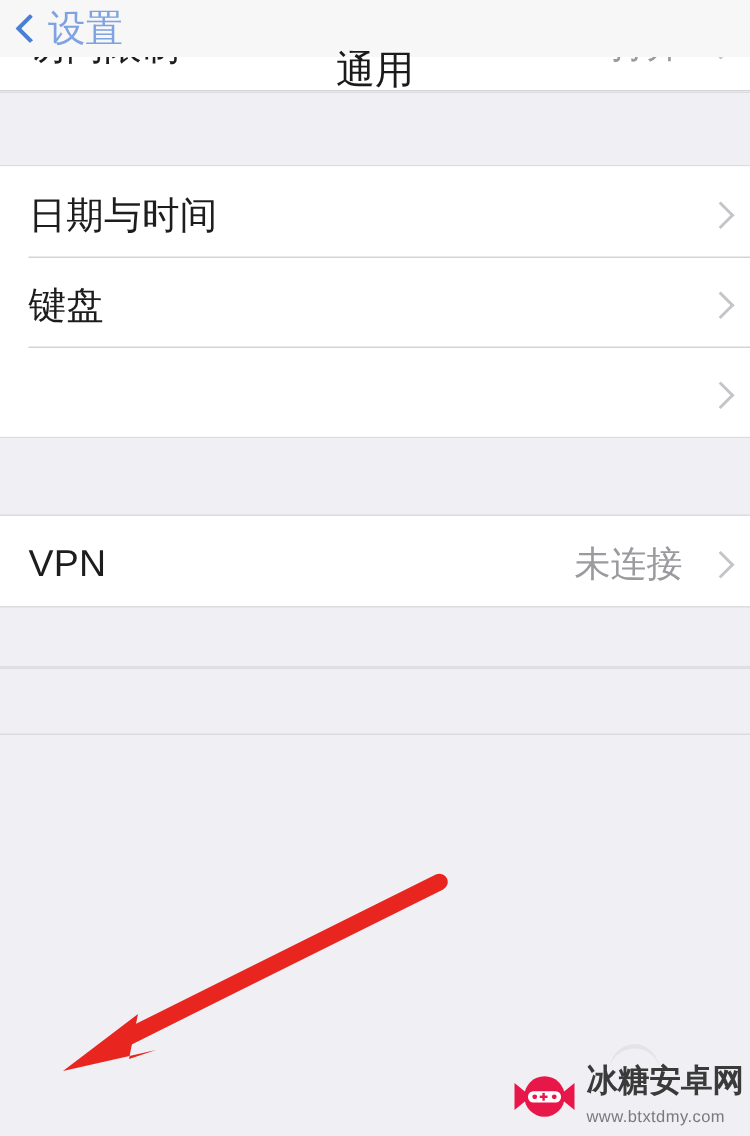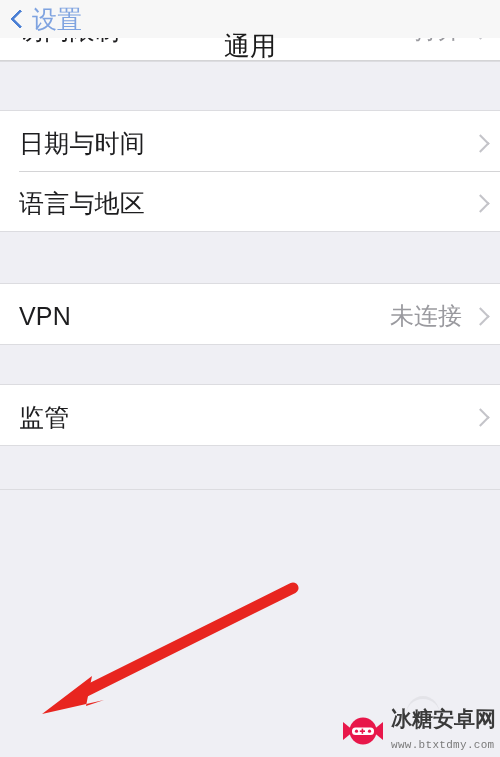--- a/index.html
+++ b/index.html
@@ -121,21 +121,21 @@
   .row-label {
     font-size: 25px;
     color: #1d1d1f;
     white-space: nowrap;
     letter-spacing: 0.2px;
   }
   .row-right {
     margin-left: auto;
     display: flex;
     align-items: center;
-    gap: 12px;
+    gap: 19px;
   }
   .row-value {
     font-size: 24px;
     color: #9a9a9f;
     white-space: nowrap;
   }
   .chev-right {
     width: 12px;
     height: 20px;
     position: relative;
@@ -194,21 +194,20 @@
   
   .watermark {
     position: absolute;
     right: 4px;
     bottom: 6px;
     display: flex;
     align-items: center;
     gap: 6px;
     z-index: 45;
     pointer-events: none;
-    font-family: Liberation Mono, monospace;
   }
   .wm-logo {
     width: 44px;
     height: 30px;
     position: relative;
     flex: none;
   }
   .wm-text {
     display: flex;
     flex-direction: column;
@@ -264,49 +263,46 @@
   <div class="gap" style="height:50px"></div>
 
   <div class="group">
     <div class="row">
       <span class="row-label">日期与时间</span>
       <span class="row-right">
         <span class="chev-right"></span>
       </span>
     </div>
     <div class="row">
-      <span class="row-label">语言与地区</span>
+      <span class="row-label">键盘</span>
+      <span class="row-right">
+        <span class="chev-right"></span>
+      </span>
+    </div>
+    <div class="row">
       <span class="row-right">
         <span class="chev-right"></span>
       </span>
     </div>
   </div>
 
   <div class="gap" style="height:53px"></div>
 
   <div class="group">
     <div class="row">
       <span class="row-label">VPN</span>
       <span class="row-right">
         <span class="row-value">未连接</span>
         <span class="chev-right"></span>
       </span>
     </div>
   </div>
 
   <div class="gap" style="height:41px"></div>
 
-  <div class="group">
-    <div class="row">
-      <span class="row-label">监管</span>
-      <span class="row-right">
-        <span class="chev-right"></span>
-      </span>
-    </div>
-  </div>
 
   <div class="gap" style="height:45px"></div>
 
 
 </div>
 
 <svg class="annotation" width="500" height="757" viewBox="0 0 500 757">
   <line x1="293" y1="588" x2="80" y2="694" stroke="#e8251f" stroke-width="11" stroke-linecap="round"></line>
   <polygon points="42,714 92,676 86,706 104,700" fill="#e8251f"></polygon>
 </svg>

